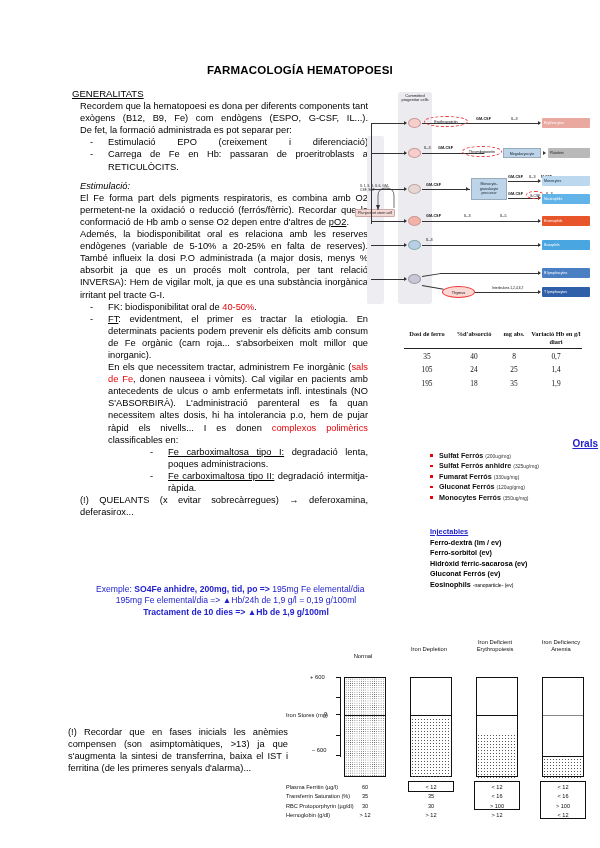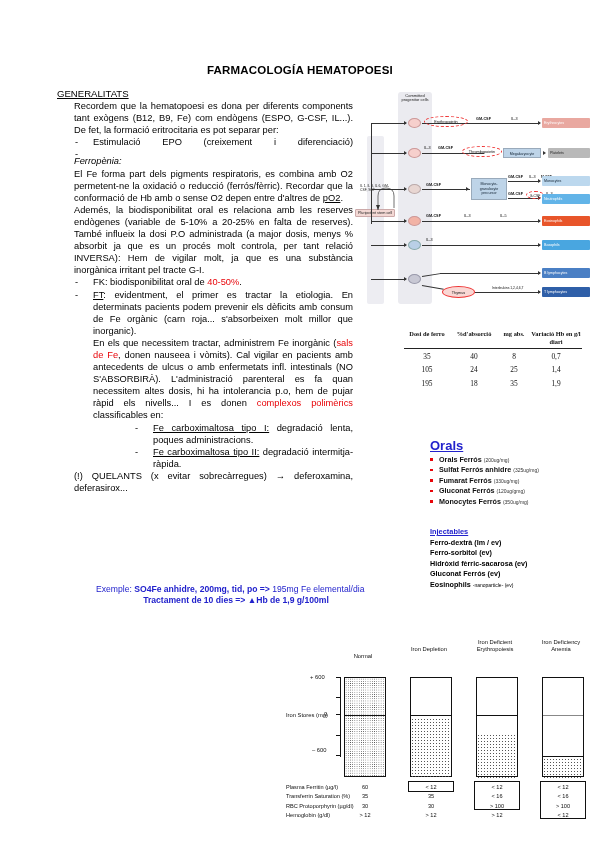--- a/index.html
+++ b/index.html
@@ -16,24 +16,24 @@
 
   
   .doc-title{
     position:absolute; left:0; top:64px; width:600px;
     text-align:center; font-weight:bold; font-size:11.5px;
     letter-spacing:.2px;
   }
 
   
   .textcol{
-    position:absolute; left:57px; top:86px; width:296px;
+    position:absolute; left:72px; top:86px; width:296px;
     font-size:9.3px; line-height:12.1px; text-align:justify;
   }
-  .textcol p{ margin:0 0 0 17px; }
+  .textcol p{ margin:0 0 0 8px; }
   .hd{ text-decoration:underline; font-weight:normal; font-size:9.6px; margin-top:2px;}
   .it{ font-style:italic; }
   .u{ text-decoration:underline; }
   .red{ color:#e8050a; }
   .gap{ height:7px; }
   .bullets{ margin:0; padding:0; list-style:none; }
   .bullets li{
     position:relative; padding-left:36px; margin:0 0 0 0; text-align:justify;
   }
   .bullets li .dash{ position:absolute; left:18px; top:0; }
@@ -102,21 +102,21 @@
     font-weight:bold; font-size:6.4px; text-align:center; vertical-align:top;
     padding:0 1px 3px 1px; line-height:7.6px;
   }
   .dosetable thead tr{ border-bottom:1px solid #222; }
   .dosetable td{ text-align:center; font-size:7.4px; padding:2.4px 1px; }
 
   
   .drugs{
     position:absolute; left:430px; top:438px; width:168px; font-size:7.2px; color:#111;
   }
-  .drugs .head{ color:#2222cc; font-weight:bold; text-decoration:underline; font-size:13px; }
+  .drugs .head{ color:#2222cc; font-weight:bold; text-decoration:underline; font-size:10px;text-align:right; }
   .drugs ul{ margin:2px 0 0 0; padding:0; list-style:none; }
   .drugs li{ position:relative; padding-left:9px; line-height:10.4px; font-weight:bold; white-space:nowrap;}
   .drugs li .sq{ position:absolute; left:0; top:3.4px; width:2.6px; height:2.6px; background:#e8050a; }
   .drugs .tiny{ font-weight:normal; font-size:5px; color:#333; }
   .inj{ position:absolute; left:430px; top:527px; width:168px; font-size:7.2px; }
   .inj ul{ margin:2px 0 0 0; padding:0; list-style:none; }
   .inj li{ line-height:10.4px; font-weight:bold; white-space:nowrap; }
   .inj .tiny{ font-weight:normal; font-size:5px; }
 
   
@@ -144,34 +144,35 @@
 <body>
 
 <div class="page">
 
   <div class="doc-title">FARMACOLOGÍA HEMATOPOESI</div>
 
   <div class="textcol">
 
     <div class="hd">GENERALITATS</div>
     <p class="stretch">Recordem que la hematopoesi es dona per diferents components tant exògens (B12, B9, Fe) com endògens (ESPO, G-CSF, IL...).</p>
-    <p>De fet, la formació eritrocitaria es pot separar per:</p>
+    <p>De fet, la formació administrada es pot separar per:</p>
 
     <ul class="bullets">
       <li>
           <span class="dash">-</span>
           <span class="stretch" style="display:block">Estimulació EPO (creixement i diferenciació)</span>
         </li>
       <li>
           <span class="dash">-</span>
+          <span class="stretch" style="display:block">Carrega de Fe en Hb: passaran de proeritroblasts a RETICULÒCITS.</span>
         </li>
     </ul>
 
     <div class="gap"></div>
-    <p class="it">Ferropènia:</p>
+    <p class="it">Estimulació:</p>
 
     <p><span class="stretch">El Fe forma part dels pigments respiratoris, es combina amb O2 permetent-ne la oxidació o reducció (ferrós/fèrric). Recordar que la conformació de Hb amb o sense O2 depen entre d'altres de </span><span class="u">pO2</span><span>.</span></p>
 
     <p>Ademés, la biodisponibilitat oral es relaciona amb les reserves endògenes (variable de 5-10% a 20-25% en falta de reserves). També influeix la dosi P.O administrada (a major dosis, menys % absorbit ja que es un procés molt controla, per tant relació INVERSA): Hem de vigilar molt, ja que es una substància inorgànica irritant pel tracte G-I.</p>
 
     <ul class="bullets">
       <li>
         <span class="dash">-</span>
         <span>FK:</span><span> biodisponibilitat oral de </span><span class="red">40-50%</span><span>.</span>
       </li>
@@ -184,23 +185,25 @@
           <li><span class="dash">-</span><span class="u">Fe carboximaltosa tipo II:</span><span> degradació intermitja-ràpida.</span></li>
         </ul>
       </li>
     </ul>
 
     <p>(!) QUELANTS (x evitar sobrecàrregues) → deferoxamina, deferasirox...</p>
   </div>
 
   <div class="example">
     <div class="l1"><span class="lite">Exemple: </span><span>SO4Fe anhidre, 200mg, tid, po =&gt; </span><span class="lite">195mg Fe elemental/dia</span></div>
+    <div class="lite">195mg Fe elemental/dia =&gt; ▲Hb/24h de 1,9 g/l = 0,19 g/100ml</div>
     <div>Tractament de 10 dies =&gt; ▲Hb de 1,9 g/100ml</div>
   </div>
 
+  <div class="note">(!) Recordar que en fases inicials les anèmies compensen (son asimptomàtiques, &gt;13) ja que s'augmenta la sintesi de transferrina, baixa el IST i ferritina (de les primeres senyals d'alarma)...</div>
 
   <div class="diagram">
 
     <div class="dg-stemcol"></div>
     <div class="dg-progcol"></div>
 
     <div class="dg-lbl" style="left:30px; top:6px; width:38px; font-size:4px;">Committed progenitor cells</div>
     <div class="dg-lbl" style="left:-11px; top:121px; width:40px; font-size:3.8px; background:#f3d8d4; border:.4px solid #caa; padding:1px 0; border-radius:1px;">Pluripotent stem cell</div>
     <div class="dg-lbl" style="left:-6px; top:96px; width:30px; font-size:3.4px; text-align:left;">IL 1, IL 3, IL 6, GM-CSF, SCF</div>
 
@@ -319,21 +322,21 @@
           <td>35</td>
           <td>1,9</td>
         </tr>
       </tbody>
     </table>
   </div>
 
   <div class="drugs">
     <div class="head">Orals</div>
     <ul>
-      <li><span class="sq"></span><span>Orals Ferrós</span> <span class="tiny">(200ug/mg)</span></li>
+      <li><span class="sq"></span><span>Sulfat Ferrós</span> <span class="tiny">(200ug/mg)</span></li>
       <li><span class="sq"></span><span>Sulfat Ferrós anhidre</span> <span class="tiny">(325ug/mg)</span></li>
       <li><span class="sq"></span><span>Fumarat Ferrós</span> <span class="tiny">(330ug/mg)</span></li>
       <li><span class="sq"></span><span>Gluconat Ferrós</span> <span class="tiny">(120ug/gmg)</span></li>
       <li><span class="sq"></span><span>Monocytes Ferrós</span> <span class="tiny">(350ug/mg)</span></li>
     </ul>
   </div>
 
   <div class="inj">
     <div class="head" style="color:#2222cc; font-weight:bold; text-decoration:underline; font-size:7.4px;">Injectables</div>
     <ul>

